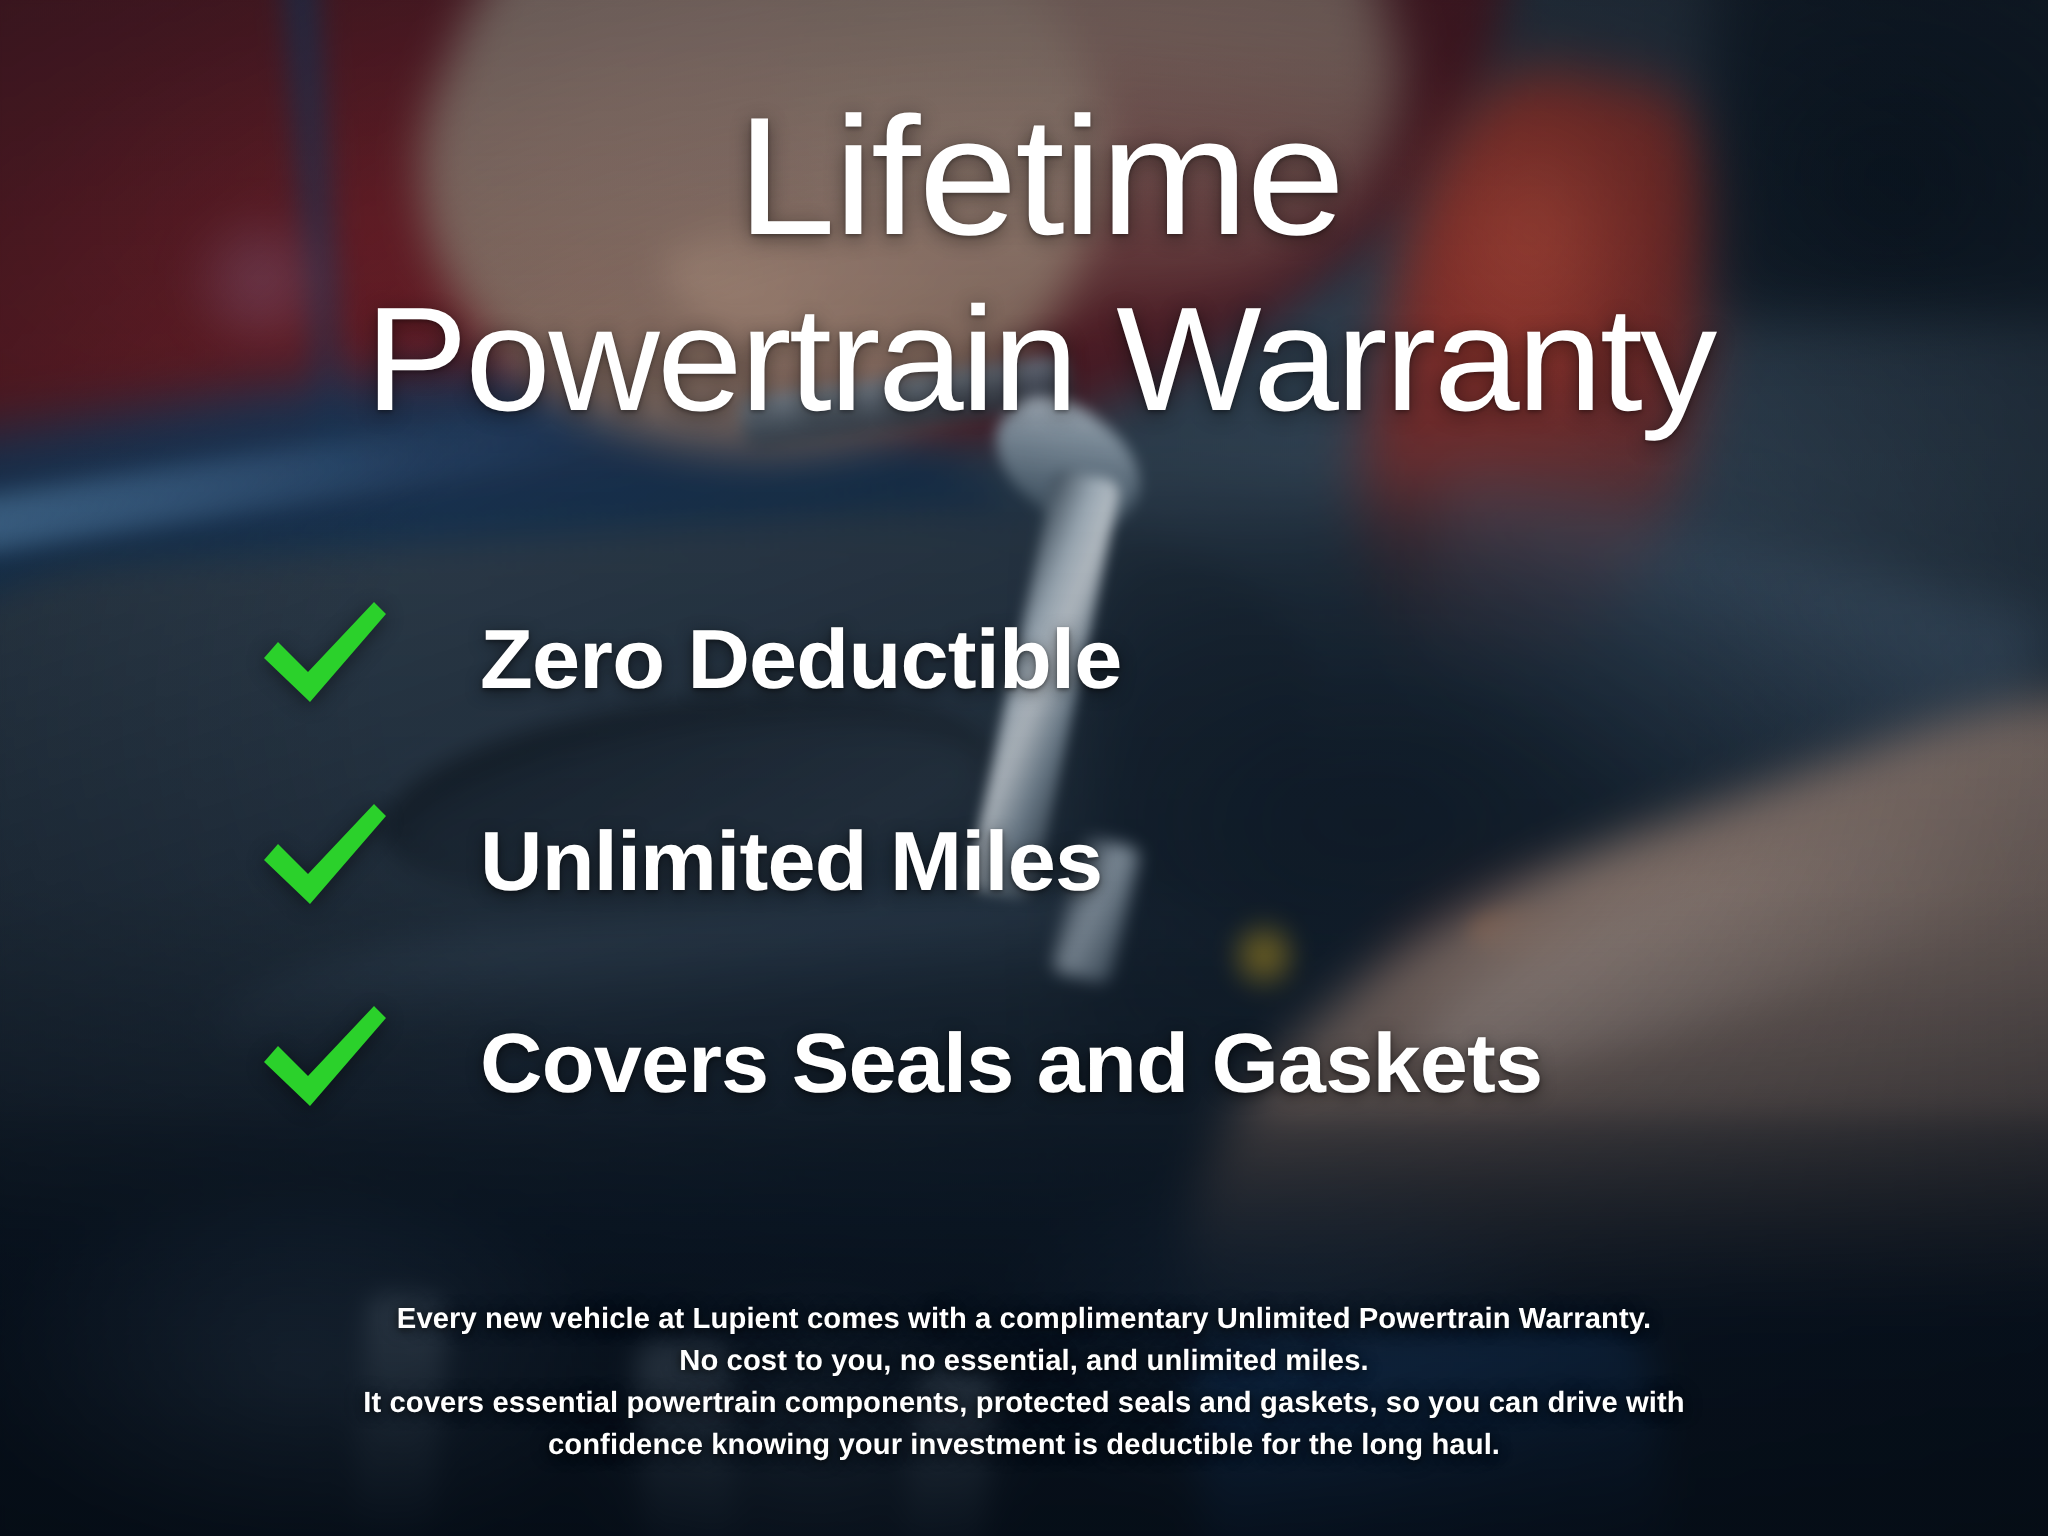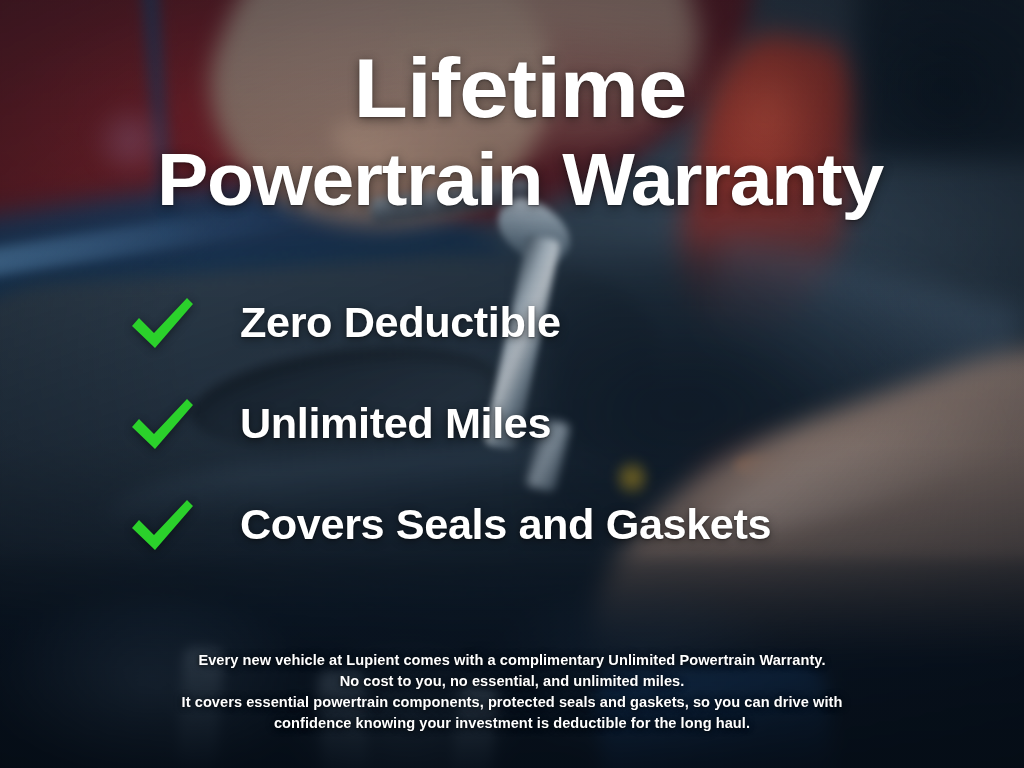--- a/index.html
+++ b/index.html
@@ -332,21 +332,21 @@
 
   
   .content { position:absolute; inset:0; }
 
   .headline {
     position:absolute;
     left:16px; right:0;
     top:46px;
     text-align:center;
     color:#ffffff;
-    font-weight:bold;
+    font-weight:normal;
     letter-spacing:-0.5px;
     line-height:1.02;
     text-shadow:0 2px 10px rgba(0,0,0,.45), 0 1px 2px rgba(0,0,0,.35);
   }
   .headline .line1 {
     display:block;
     font-size:84px;
     transform:scaleX(1.06);
     letter-spacing:-1px;
   }
@@ -359,21 +359,21 @@
   }
 
   .benefits {
     position:absolute;
     left:128px;
     top:292px;
     width:860px;
   }
   .benefit-row {
     display:flex;
-    align-items:center;
+    align-items:flex-end;
     height:62px;
     margin-bottom:39px;
   }
   .benefit-row:last-child { margin-bottom:12px; }
 
   .check-icon {
     width:68px;
     height:56px;
     flex:0 0 68px;
     display:block;

